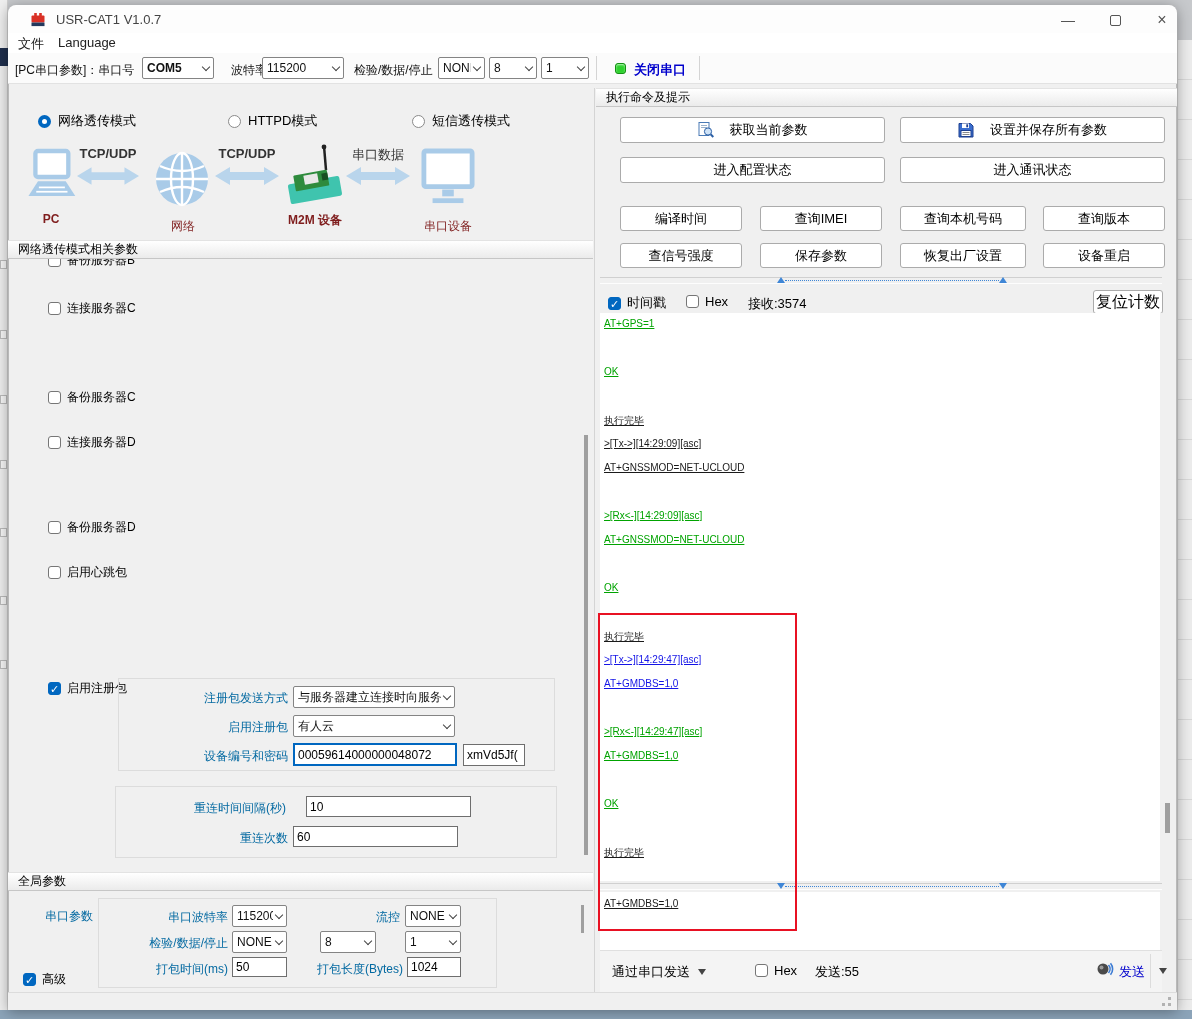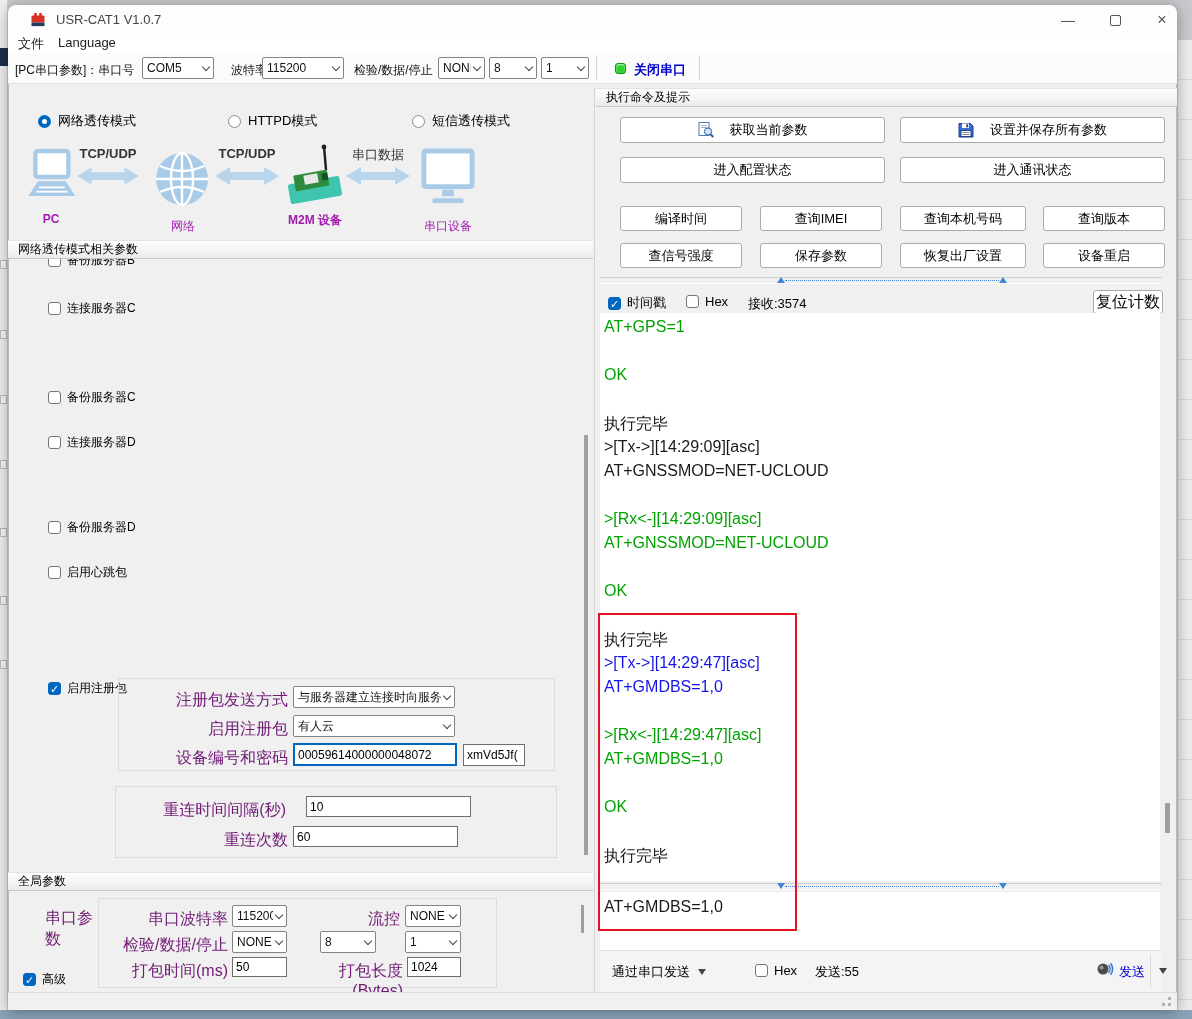--- a/index.html
+++ b/index.html
@@ -36,44 +36,44 @@
     font-size:12px;color:#000;display:flex;align-items:center;padding-left:10px;}
   
   .radio{width:13px;height:13px;border:1px solid #8a8a8a;border-radius:50%;background:#fff;display:inline-block;}
   .radio.sel{border:4px solid #0067c0;}
   .mode{display:flex;align-items:center;gap:7px;font-size:13px;}
   .cb{width:13px;height:13px;border:1px solid #767676;border-radius:3px;background:#fff;flex:0 0 auto;
     font-size:11px;line-height:12px;text-align:center;color:#fff;}
   .cb.checked{background:#0067c0;border-color:#0067c0;}
   .cbrow{display:flex;align-items:center;gap:6px;font-size:12px;color:#000;}
   .gbox{border:1px solid #dcdcdc;}
-  .flabel{font-size:16px;color:#701a75;text-align:right;}
+  .flabel{font-size:12px;color:#0369a1;text-align:right;}
   .tinput{background:#fff;border:1px solid #6e6e6e;font-size:12px;color:#000;display:flex;align-items:center;
     padding:0 3px;overflow:hidden;white-space:nowrap;}
   .tinput.focus{border:2px solid #0067c0;}
   
   .cmd{position:absolute;background:#fff;border:1px solid #ababab;border-radius:3px;font-size:13px;color:#000;
     display:flex;align-items:center;justify-content:center;gap:16px;}
   .splitter-line{height:7px;border-top:1px solid #d0d0d0;border-bottom:1px solid #fdfdfd;}
   .sphandle{height:10px;display:flex;align-items:center;}
   .dotline{flex:1;border-top:1px dotted #3f86d6;height:0;}
   .tri-up{width:0;height:0;border-left:4px solid transparent;border-right:4px solid transparent;border-bottom:6px solid #3f86d6;}
   .tri-dn{width:0;height:0;border-left:4px solid transparent;border-right:4px solid transparent;border-top:6px solid #3f86d6;}
   .logarea{background:#fff;overflow:hidden;}
-  .logline{position:absolute;left:4px;font-size:16px;white-space:pre;}
+  .logline{position:absolute;left:4px;font-size:10px;white-space:pre;text-decoration:underline;}
   .lg-green{color:#00a300;} .lg-blue{color:#1414e6;} .lg-black{color:#1a1a1a;}
   .redbox{border:2px solid #e81123;z-index:30;}
   .scrolltrack{background:#f0f0f0;}
   .scrollthumb{background:#9f9f9f;}
   .btn{background:#fff;border:1px solid #ababab;border-radius:3px;font-size:16px;color:#000;
     display:flex;align-items:center;justify-content:center;}
   .sendbar{background:#f4f4f4;border-top:1px solid #e0e0e0;}
   .sendtext{color:#0000cc;font-size:13px;}
   .grip{width:3px;height:3px;background:#b2b2b2;box-shadow:-6px 6px #b2b2b2,0 6px #b2b2b2;}
-  .diag-label{font-size:12px;color:#a21caf;text-align:center;}
+  .diag-label{font-size:12px;color:#7f1d1d;text-align:center;}
   .link-label{font-size:13px;font-weight:bold;color:#333;text-align:center;}
   svg{display:block;}
 </style>
 </head>
 <body>
 
 <div class="screen">
 
   <div class="abs bg-left">
     <div class="navy"></div>
@@ -109,21 +109,21 @@
   <div class="abs wbtn" style="left:1139px;font-size:16px;">
       <span>×</span>
     </div>
 
   <div class="abs menubar"></div>
   <div class="abs menu-item" style="left:18px;">文件</div>
   <div class="abs menu-item" style="left:58px;">Language</div>
 
   <div class="abs toolbar"></div>
   <div class="abs tlabel" style="left:15px;">[PC串口参数]：串口号</div>
-  <div class="abs combo" style="left:142px;top:57px;width:72px;height:22px;">
+  <div class="abs combo" style="left:142px;top:57px;width:72px;height:22px;font-weight:bold;">
     <span class="val">COM5</span>
       <span class="chev"></span>
   </div>
   <div class="abs tlabel" style="left:231px;">波特率</div>
   <div class="abs combo" style="left:262px;top:57px;width:82px;height:22px;">
     <span class="val">115200</span>
       <span class="chev"></span>
   </div>
   <div class="abs tlabel" style="left:354px;">检验/数据/停止</div>
   <div class="abs combo" style="left:438px;top:57px;width:47px;height:22px;">

